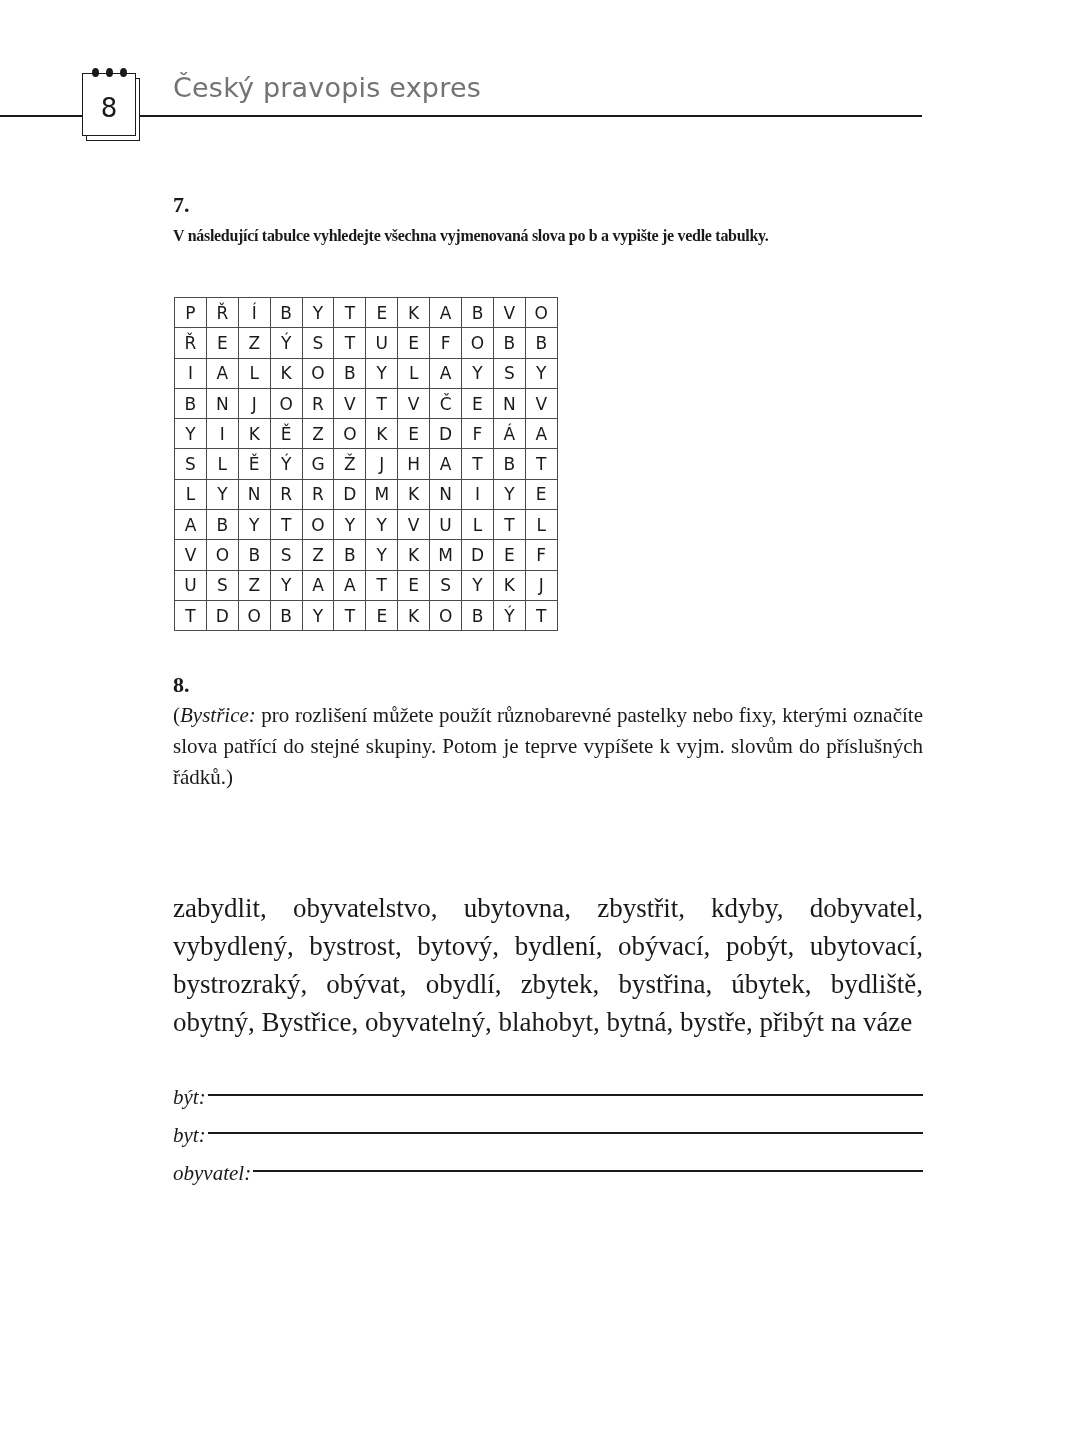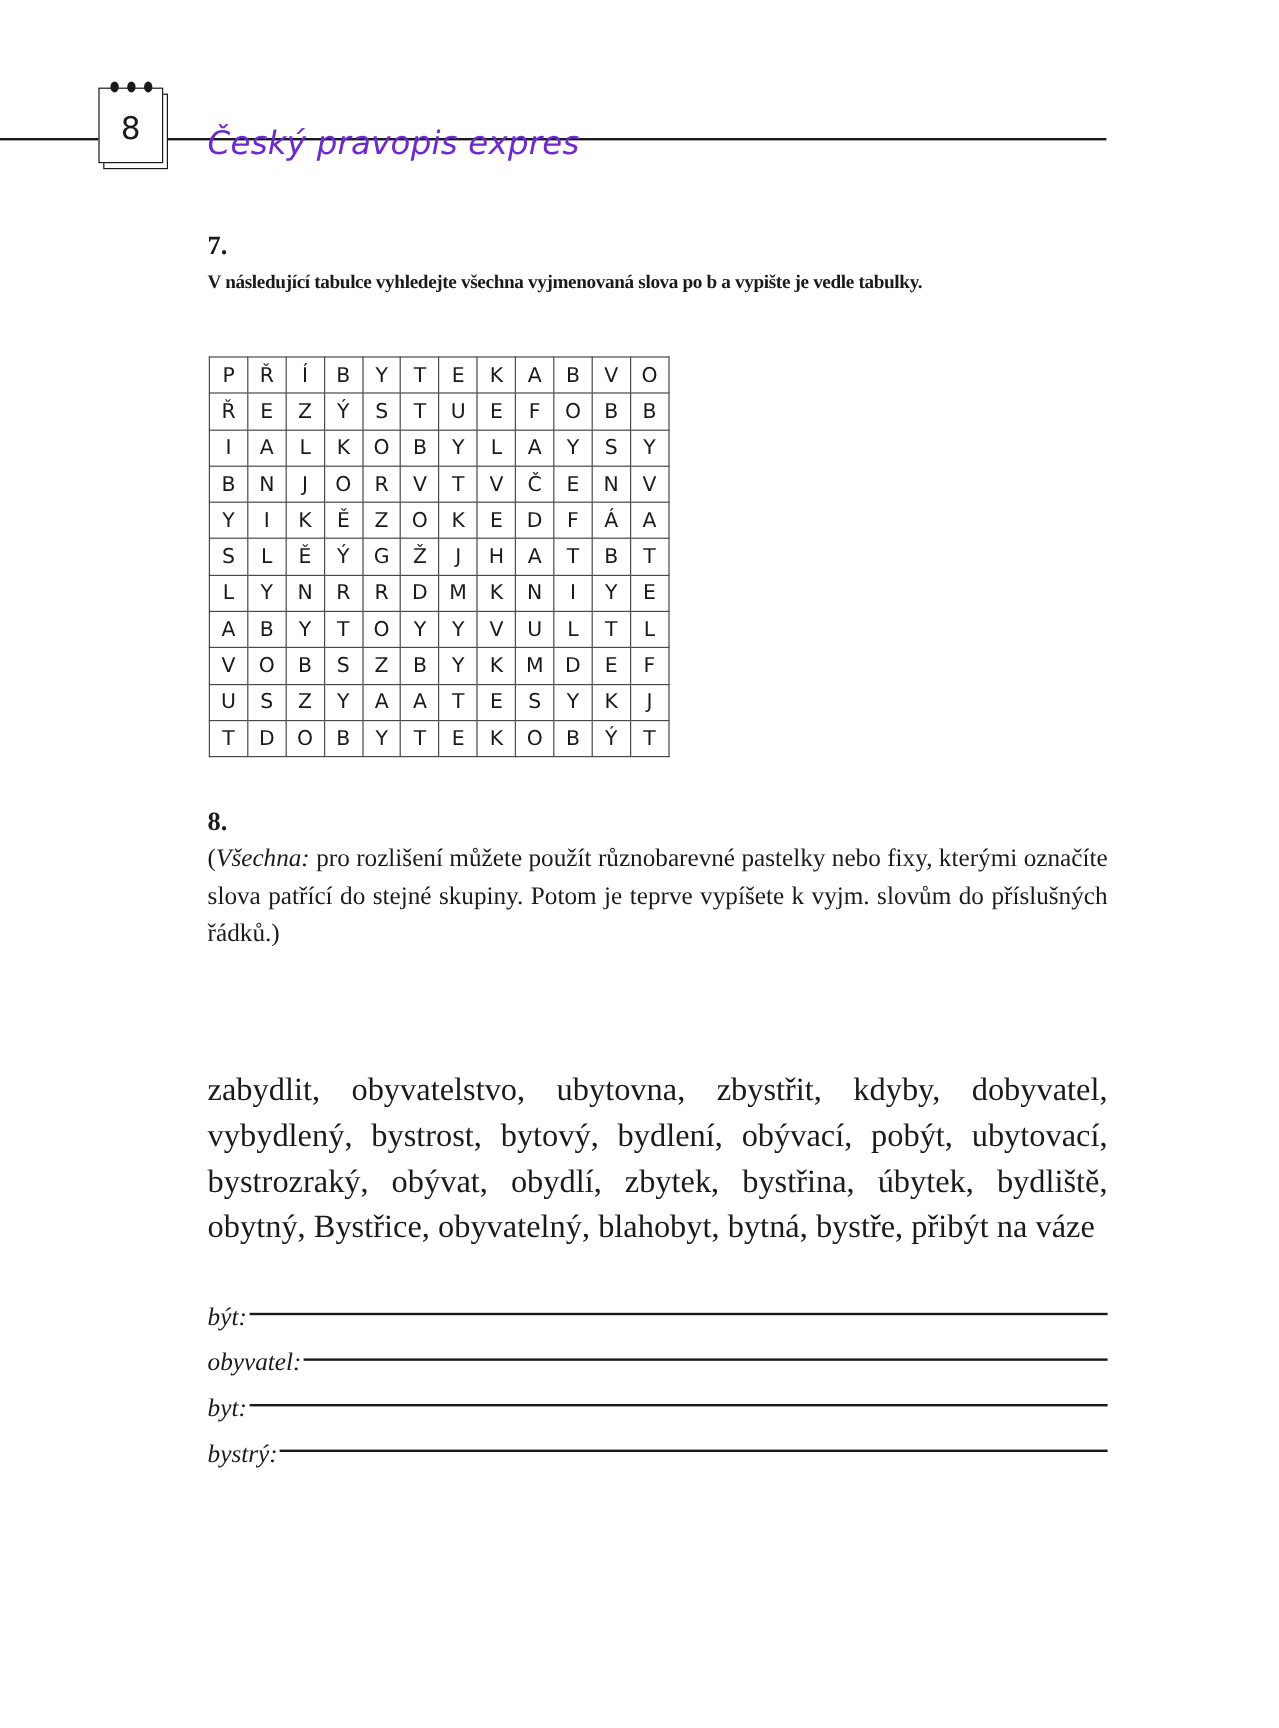--- a/index.html
+++ b/index.html
@@ -67,25 +67,23 @@
       font-size: 26px;
       line-height: 1;
       margin-top: 6px;
       color: #1a1a1a;
     }
     .book-title {
       position: absolute;
       left: 173px;
       top: 72px;
       font-family: "DejaVu Sans", sans-serif;
-      font-style: italic;
       font-size: 27px;
       letter-spacing: 0.2px;
-      color: #6d28d9;
-      margin-top: 32px;
+      color: #737373;
     }
     
     .content {
       position: absolute;
       left: 173px;
       width: 750px;
     }
     .ex-number {
       font-weight: bold;
       font-size: 22px;
@@ -337,35 +335,31 @@
         <td>O</td>
         <td>B</td>
         <td>Ý</td>
         <td>T</td>
       </tr>
     </tbody>
 </table>
 
 <div class="content ex8">
   <div class="ex-number">8.</div>
-  <div class="note"><span>(</span><em>Všechna:</em><span> pro rozlišení můžete použít různobarevné pastelky nebo fixy, kterými označíte slova patřící do stejné skupiny. Potom je teprve vypíšete k vyjm. slovům do příslušných řádků.)</span></div>
+  <div class="note"><span>(</span><em>Bystřice:</em><span> pro rozlišení můžete použít různobarevné pastelky nebo fixy, kterými označíte slova patřící do stejné skupiny. Potom je teprve vypíšete k vyjm. slovům do příslušných řádků.)</span></div>
 </div>
 
 <div class="word-list">zabydlit, obyvatelstvo, ubytovna, zbystřit, kdyby, dobyvatel, vybydlený, bystrost, bytový, bydlení, obývací, pobýt, ubytovací, bystrozraký, obývat, obydlí, zbytek, bystřina, úbytek, bydliště, obytný, Bystřice, obyvatelný, blahobyt, bytná, bystře, přibýt na váze</div>
 
 <div class="answer-lines" id="answer-lines">
     <div class="answer-row">
       <span class="answer-label">být:</span>
-      <span class="answer-line"></span>
-    </div>
-    <div class="answer-row">
-      <span class="answer-label">obyvatel:</span>
       <span class="answer-line"></span>
     </div>
     <div class="answer-row">
       <span class="answer-label">byt:</span>
       <span class="answer-line"></span>
     </div>
     <div class="answer-row">
-      <span class="answer-label">bystrý:</span>
+      <span class="answer-label">obyvatel:</span>
       <span class="answer-line"></span>
     </div>
   </div>
 
 </body></html>

